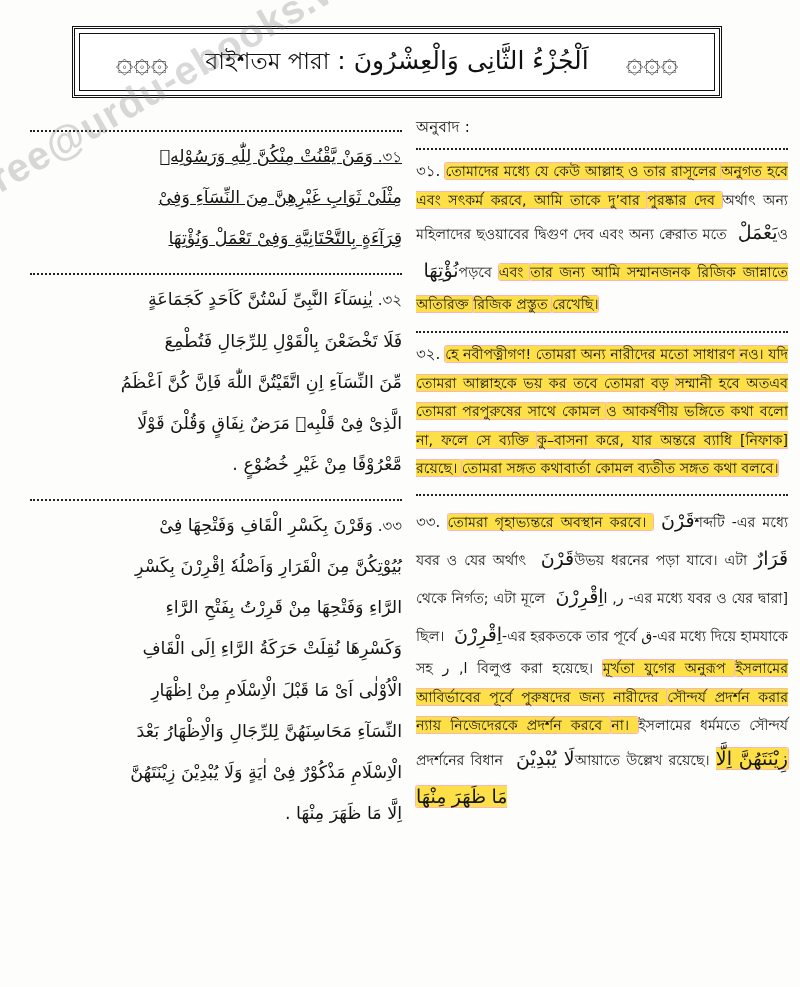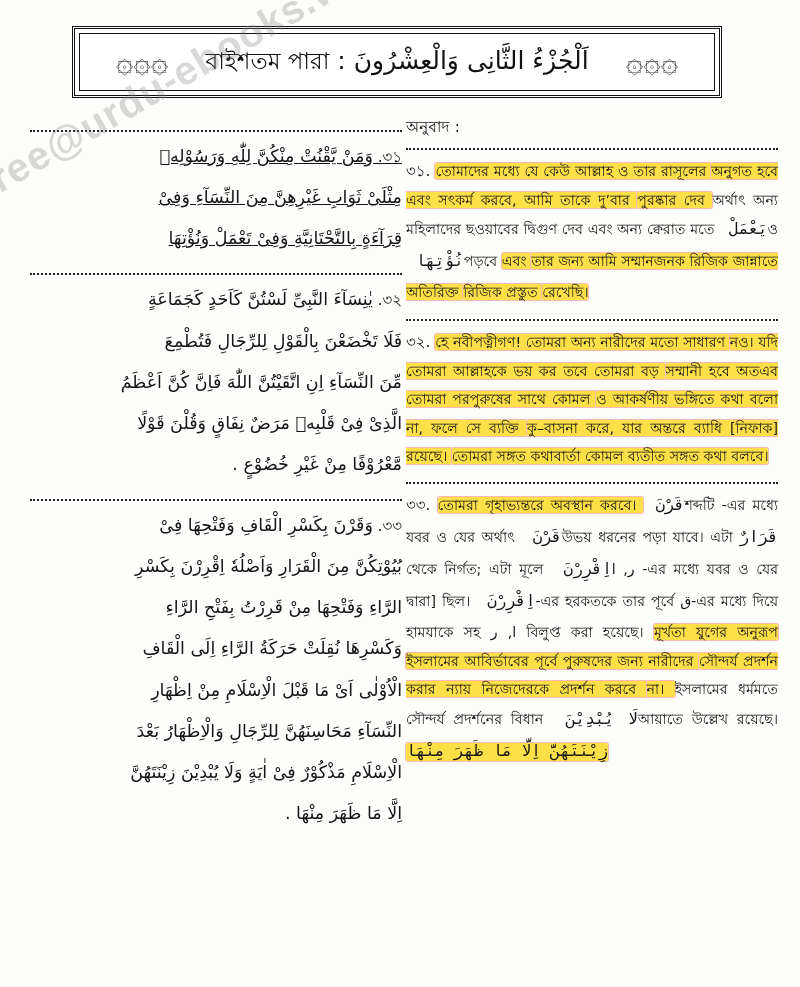--- a/index.html
+++ b/index.html
@@ -77,21 +77,21 @@
     width: 372px;
     direction: rtl;
     text-align: right;
     font-family: "DejaVu Sans", sans-serif;
     font-size: 17.5px;
     line-height: 2.35;
     color: #151515;
   }
   .col-bangla {
     position: absolute;
-    left: 406px;
+    left: 416px;
     top: 112px;
     width: 372px;
     font-family: "DejaVu Sans", sans-serif;
     font-size: 14.2px;
     line-height: 2.0;
     color: #151515;
   }
 
   .anubad {
     font-size: 15px;
@@ -122,24 +122,24 @@
     border-radius: 2px;
   }
 
   .bn-sep {
     border-top: 2px dotted #222;
     margin: 2px 0 6px 0;
     height: 0;
   }
 
   .ar-inline {
-    font-family: Liberation Mono, monospace;
+    font-family: Liberation Sans, sans-serif;
     direction: rtl;
     unicode-bidi: isolate;
-    font-size: 16px;
+    font-size: 19px;
   }
 
   
   .watermark {
     position: absolute;
     left: -40px;
     top: 175px;
     width: 520px;
     transform: rotate(-30deg);
     transform-origin: left top;

